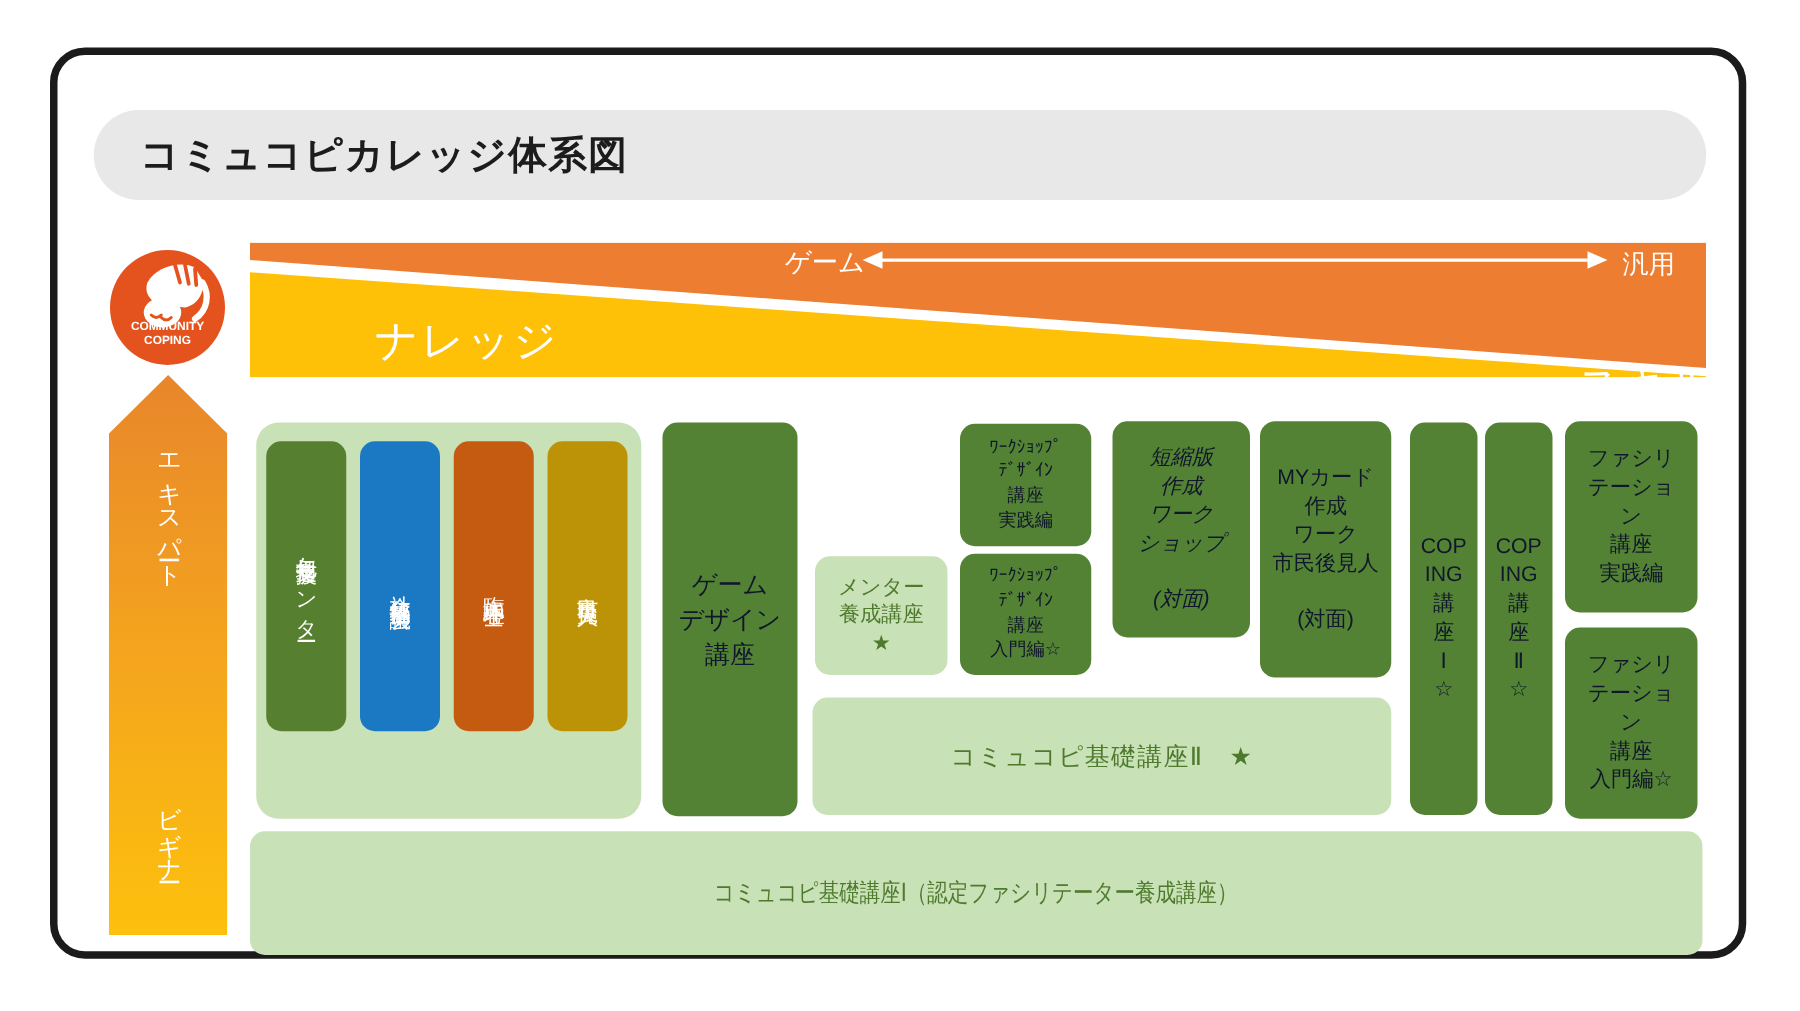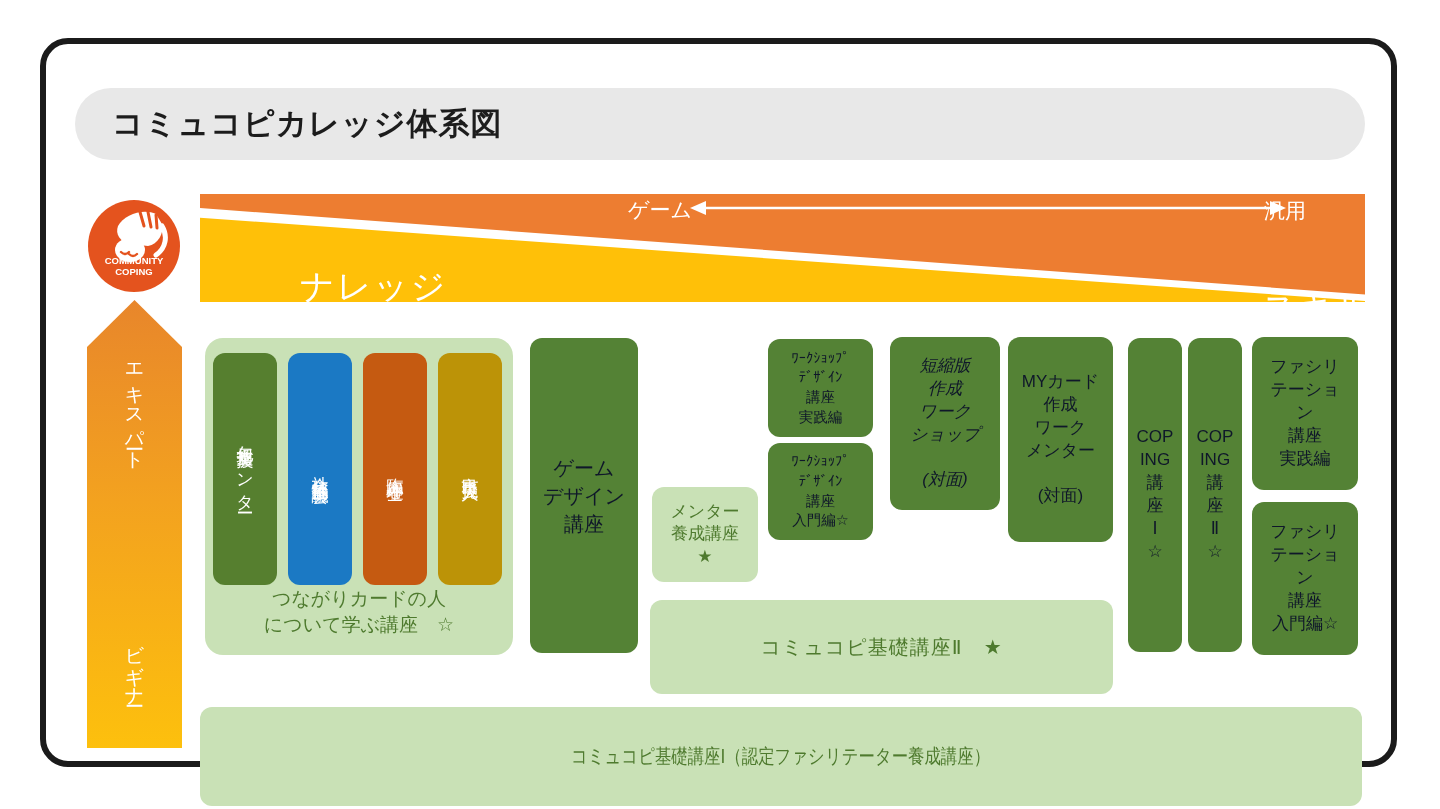--- a/index.html
+++ b/index.html
@@ -16,22 +16,22 @@
     font-size:31px; font-weight:bold; color:#1c1c1c; letter-spacing:1px;text-align:center; }
 
   
   .banner { position:absolute; left:200px; top:194px; width:1165px; height:108px; background:#fff; }
   .banner-orange { position:absolute; inset:0; background:#ED7D31;
     clip-path:polygon(0 0, 100% 0, 100% 93%, 0 13%); }
   .banner-yellow { position:absolute; inset:0; background:#FFC008;
     clip-path:polygon(0 22%, 100% 99%, 100% 100%, 0 100%); }
   .banner-label { position:absolute; color:#fff; white-space:nowrap; }
   .lbl-game   { left:428px; top:2px;  font-size:21px; }
-  .lbl-hanyo  { left:1064px; top:3px; font-size:21px; }
-  .lbl-knowledge { left:100px; top:56px; font-size:34px; letter-spacing:2px;margin-top:14px; }
+  .lbl-hanyo  { left:1098px; top:3px; font-size:21px; }
+  .lbl-knowledge { left:100px; top:56px; font-size:34px; letter-spacing:2px; }
   .lbl-skill  { left:1062px; top:58px; font-size:34px; letter-spacing:2px;margin-top:33px; }
   .axis-arrow { position:absolute; left:488px; top:6px; }
 
   
   .logo { position:absolute; left:88px; top:200px; width:92px; height:92px; }
 
   
   .level-arrow { position:absolute; left:87px; top:300px; width:95px; height:448px;
     background:linear-gradient(180deg,#E8862B 0%,#F3A21F 45%,#FDC00D 100%);
     clip-path:polygon(50% 0, 100% 10.5%, 100% 100%, 0 100%, 0 10.5%); }
@@ -39,21 +39,21 @@
   .lvl-expert { position:absolute; left:0; right:0; top:52px; height:140px; font-size:19px;
     display:flex; justify-content:center; }
   .lvl-beginner { position:absolute; left:0; right:0; bottom:22px; height:95px; font-size:19px;
     display:flex; justify-content:center; }
 
   
   .abs { position:absolute; }
   .box { position:absolute; display:flex; align-items:center; justify-content:center;
     text-align:center; white-space:pre-line; }
   .dark  { background:#548235; color:#0f172a; border-radius:12px; }
-  .light { background:#C9E1B6; color:#4E7A2E; border-radius:12px;margin-top:42px; }
+  .light { background:#C9E1B6; color:#4E7A2E; border-radius:12px; }
 
   .tsunagari { left:205px; top:338px; width:308px; height:317px; border-radius:18px; background:#C9E1B6; }
   .pillar { position:absolute; top:15px; width:64px; height:232px; border-radius:12px;
     display:flex; align-items:center; justify-content:center; }
   .pillar .v-text { font-size:17px; letter-spacing:2px; }
   .p0 { left:8px;   background:#567F2F; }
   .p1 { left:83px;  background:#1B79C4; }
   .p2 { left:158px; background:#C55A11; }
   .p3 { left:233px; background:#BC9307; }
   .tsunagari-caption { position:absolute; left:0; right:0; top:248px; text-align:center;
@@ -124,22 +124,20 @@
       </div>
     <div class="pillar p1">
       <span class="v-text">社会福祉協議会</span>
       </div>
     <div class="pillar p2">
       <span class="v-text">臨床心理士</span>
       </div>
     <div class="pillar p3">
       <span class="v-text">市民後見人</span>
       </div>
-    <div class="tsunagari-caption">つながりカードの人
-について学ぶ講座　☆</div>
   </div>
 
   <div class="box dark game-design">ゲーム
 デザイン
 講座</div>
   <div class="box light mentor">メンター
 養成講座
 ★</div>
   <div class="box dark ws-practice">ﾜｰｸｼｮｯﾌﾟ
 ﾃﾞｻﾞｲﾝ
@@ -151,21 +149,21 @@
 入門編☆</div>
   <div class="box dark short-ws">短縮版
 作成
 ワーク
 ショップ
 
 (対面)</div>
   <div class="box dark my-ws">MYカード
 作成
 ワーク
-メンター
+市民後見人
 
 (対面)</div>
   <div class="box dark coping1">COP
 ING
 講
 座
 Ⅰ
 ☆</div>
   <div class="box dark coping2">COP
 ING

